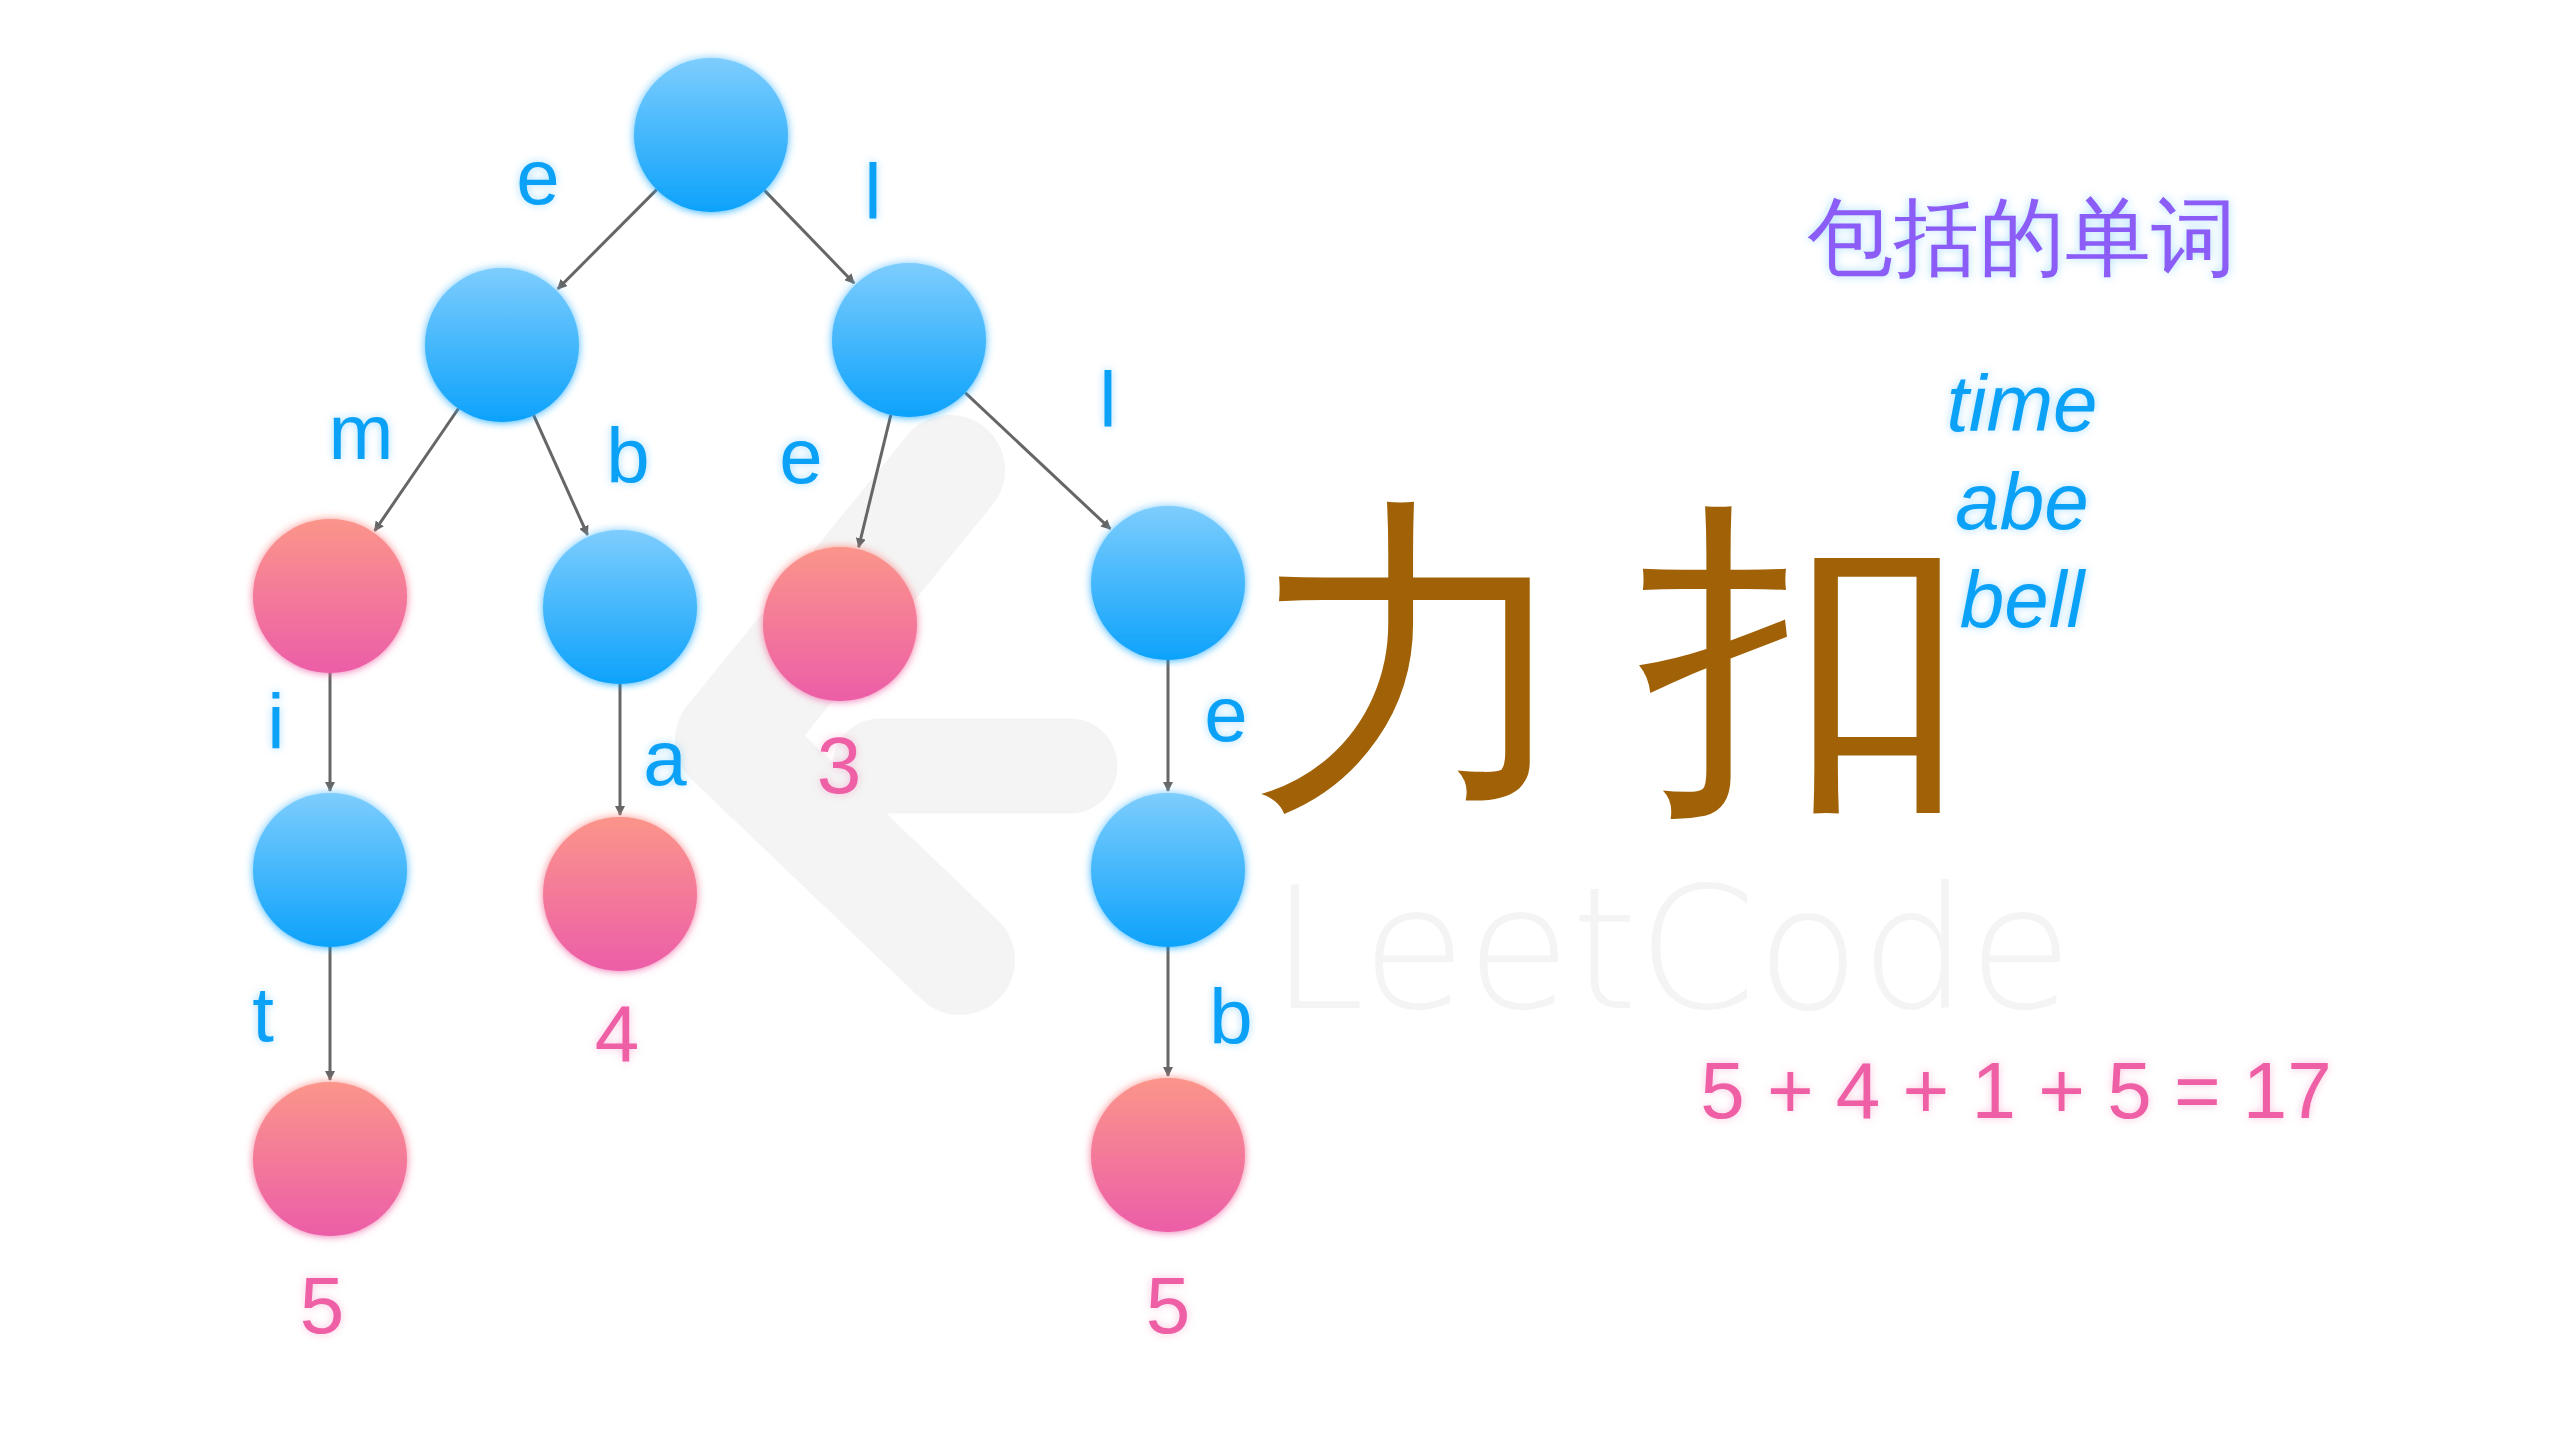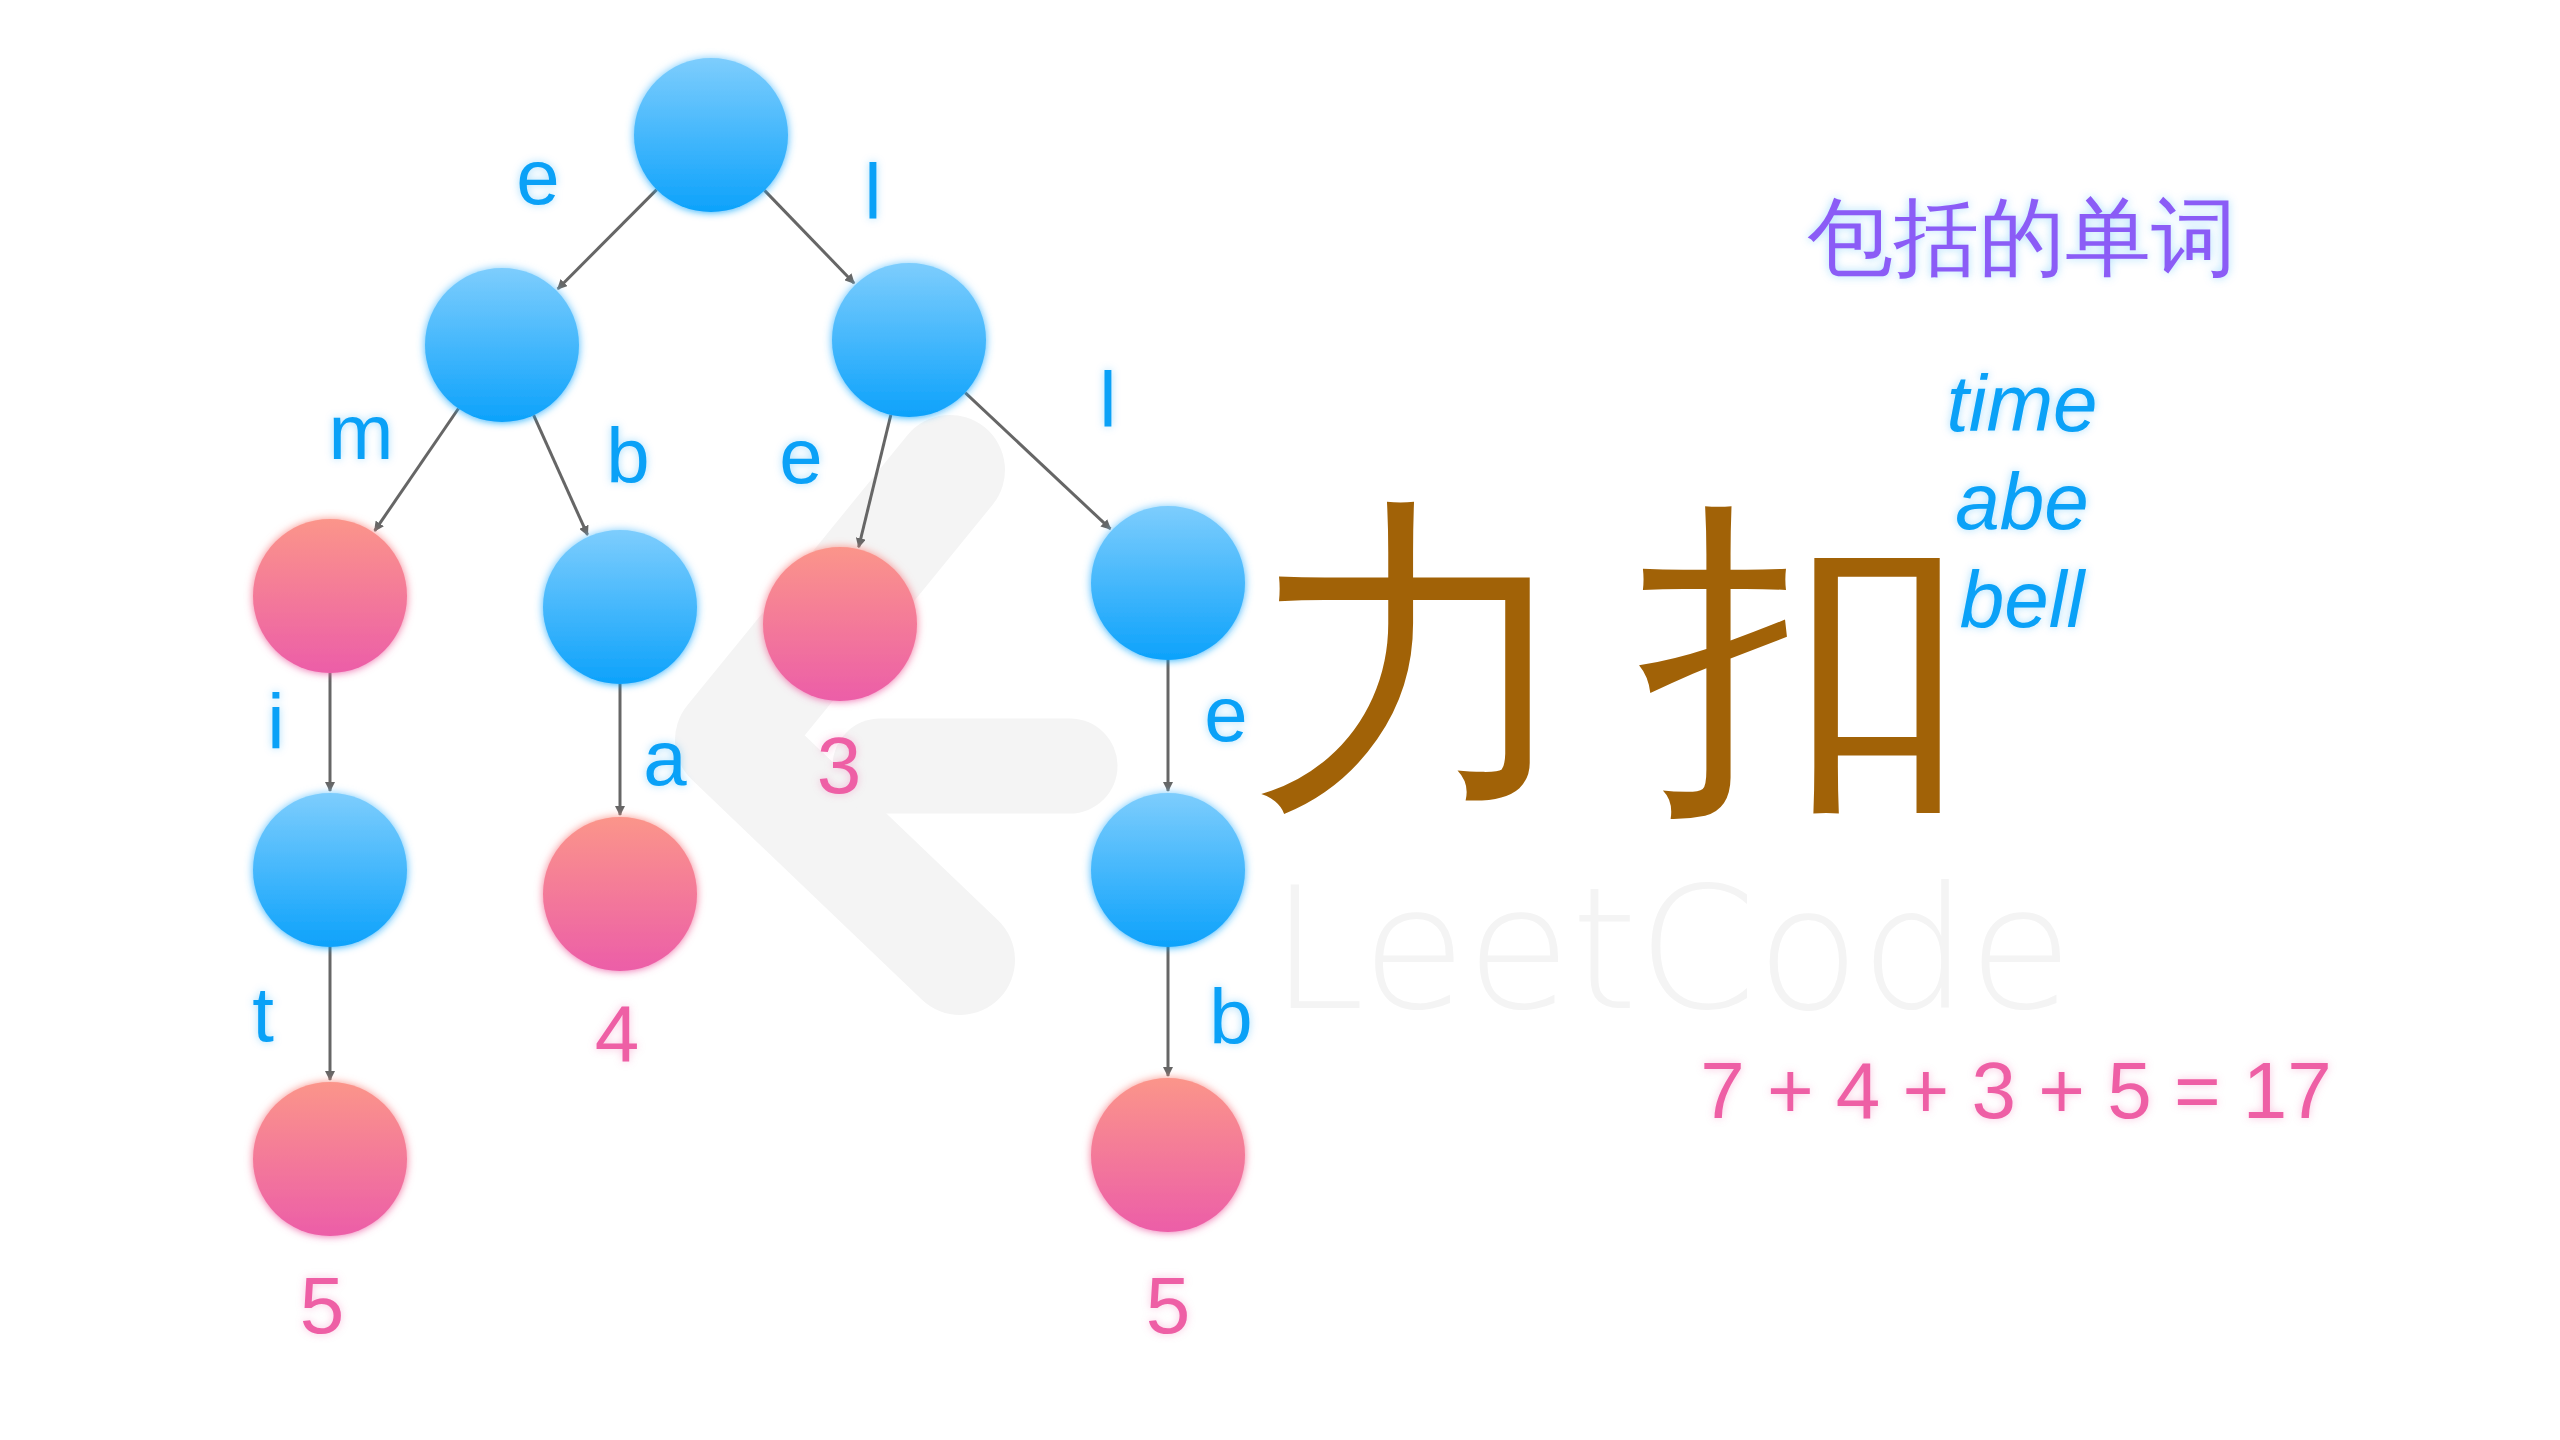--- a/index.html
+++ b/index.html
@@ -92,13 +92,13 @@
     <span class="num" style="left: 322px; top: 1306px;">5</span>
     <span class="num" style="left: 1168px; top: 1306px;">5</span>
   </div>
 
 <div class="title">包括的单词</div>
 <div class="words">
   <span class="word">time</span>
   <span class="word">abe</span>
   <span class="word">bell</span>
 </div>
-<div class="eq">7 + 4 + 3 + 5 = 17</div>
+<div class="eq">5 + 4 + 1 + 5 = 17</div>
 
 </body></html>

